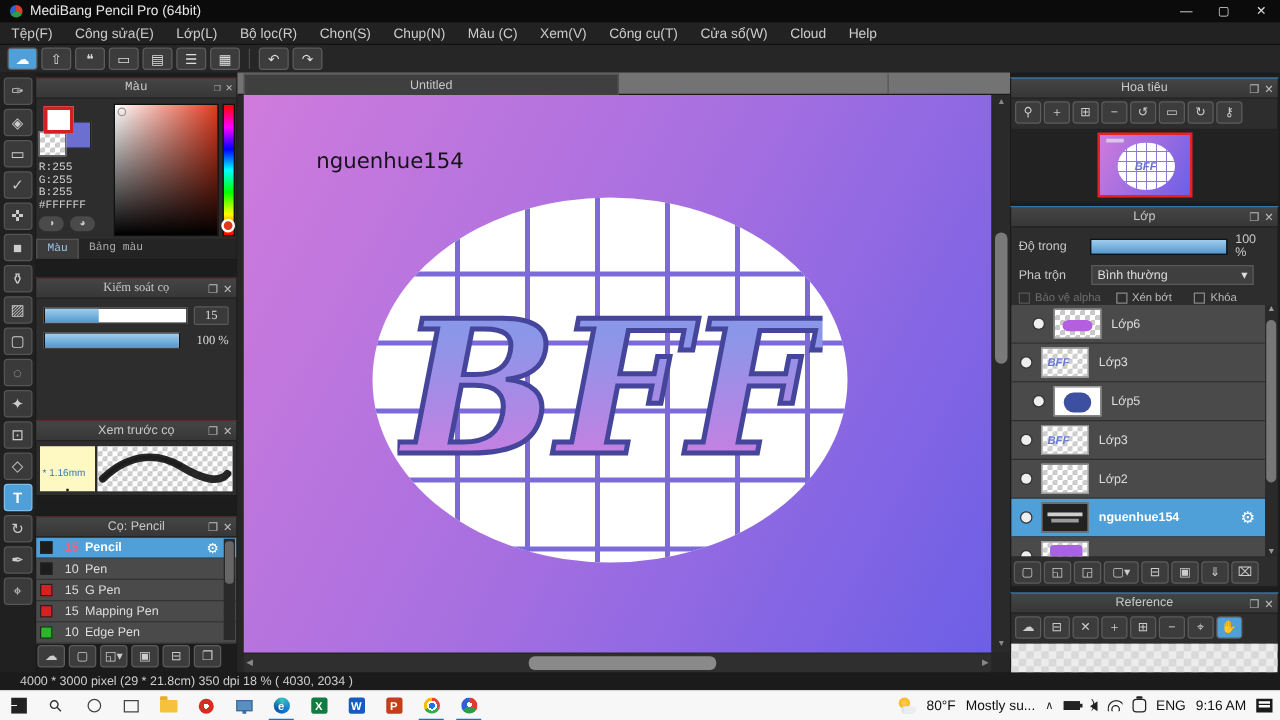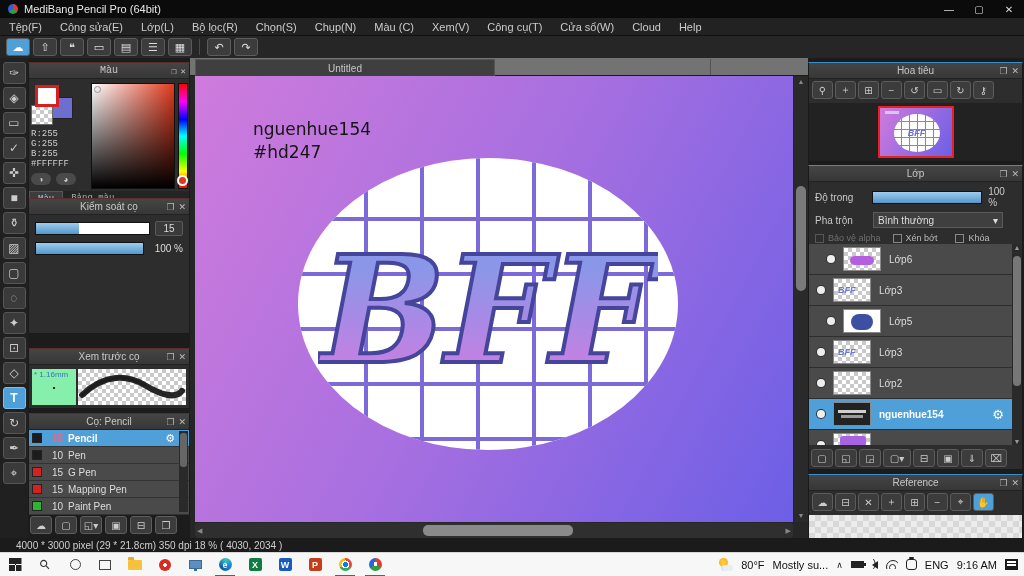--- a/index.html
+++ b/index.html
@@ -75,22 +75,22 @@
 
   
   .slrow { display:flex; align-items:center; gap:5px; margin:6px 6px 0 6px; }
   .sltrack { height:13px; flex:1; border:1px solid #111; background:#fff; position:relative; }
   .slfill { position:absolute; left:0; top:0; bottom:0; background:linear-gradient(#9ecdee,#5597cc); }
   .slval { width:28px; height:15px; background:#3a3a3a; border:1px solid #5a5a5a; border-radius:2px;
            color:#ddd; font-size:10px; text-align:center; line-height:14px; }
   .slval2 { color:#ddd; font-size:10px; width:34px; text-align:right; }
 
   
-  .bpv-size { position:absolute; left:3px; top:20px; width:44px; height:36px; background:#86efac;
-              color:#3a76b8; font-size:8px; padding:1px 2px; }
+  .bpv-size { position:absolute; left:3px; top:20px; width:44px; height:36px; background:#fef9c3;
+              color:#3a76b8; font-size:8px; padding:17px 2px; }
   .bpv-size i { display:block; width:2px; height:2px; background:#222; margin:8px auto 0; }
   .bpv-stroke { position:absolute; left:49px; top:20px; right:3px; height:36px; }
 
   
   .brow { height:17px; display:flex; align-items:center; gap:5px; padding-left:3px;
           background:#4a4a4a; border-bottom:1px solid #333; color:#ddd; font-size:10px; }
   .brow .chip { width:10px; height:10px; border:1px solid #222; }
   .brow .bsize { width:16px; text-align:right; }
   .brow.sel { background:#4f9fd8; color:#fff; font-weight:bold; }
   .brow.sel .bsize { color:#ff5f7a; }
@@ -326,21 +326,21 @@
       </div>
       <div class="huebar">
         <span class="huedot"></span>
       </div>
       <div class="ctabs">
         <span class="ctab on">Màu</span>
         <span class="ctab">Bảng màu</span>
       </div>
     </div>
 
-    <div class="panel lsep" style="left:28px; top:140px; width:162px; height:136px;">
+    <div class="panel lsep" style="left:28px; top:164px; width:162px; height:136px;font-family:Liberation Serif, serif;">
       <div class="phead">
         <span>Kiểm soát cọ</span>
         <span class="pops">
           <span>❐</span>
           <span>✕</span>
         </span>
       </div>
       <div class="slrow">
         <span class="sltrack">
             <span class="slfill" style="width:38%;"></span>
@@ -348,21 +348,21 @@
         <span class="slval">15</span>
       </div>
       <div class="slrow">
         <span class="sltrack">
             <span class="slfill" style="width:100%;"></span>
           </span>
         <span class="slval2">100 %</span>
       </div>
     </div>
 
-    <div class="panel lsep" style="left:28px; top:290px; width:162px; height:61px;">
+    <div class="panel lsep" style="left:28px; top:278px; width:162px; height:61px;">
       <div class="phead">
         <span>Xem trước cọ</span>
         <span class="pops">
           <span>❐</span>
           <span>✕</span>
         </span>
       </div>
       <div class="bpv-size">
         <span>* 1.16mm</span><i></i>
       </div>
@@ -399,21 +399,21 @@
         <span>G Pen</span>
       </div>
       <div class="brow">
         <span class="chip" style="background:#d42222"></span>
         <span class="bsize">15</span>
         <span>Mapping Pen</span>
       </div>
       <div class="brow">
         <span class="chip" style="background:#2db52d"></span>
         <span class="bsize">10</span>
-        <span>Paint Pen</span>
+        <span>Edge Pen</span>
       </div>
       <div class="blist-scroll">
           <span class="thumbv"></span>
         </div>
     </div>
 
     <div style="position:absolute; left:28px; top:456px; width:162px;" class="minibtns">
       <span class="mbtn">☁</span>
       <span class="mbtn">▢</span>
       <span class="mbtn">◱▾</span>
@@ -423,21 +423,20 @@
     </div>
 
     <div class="canvasarea">
       <div class="tabbar">
         <div class="tab">Untitled</div>
         <span class="tabdiv"></span>
       </div>
       <div class="canvas">
         <div class="wm">
           <div>nguenhue154</div>
-          <div>#hd247</div>
         </div>
         <div class="bigcircle">
           <div class="grid"></div>
           <svg class="logo-svg" viewBox="0 0 340 200">
             <defs>
               <linearGradient id="lg" x1="0" y1="0" x2="0" y2="1">
                 <stop offset="0.25" stop-color="#8a97e8"></stop>
                 <stop offset="0.55" stop-color="#a88ae6"></stop>
                 <stop offset="0.85" stop-color="#c97fe0"></stop>
               </linearGradient>

